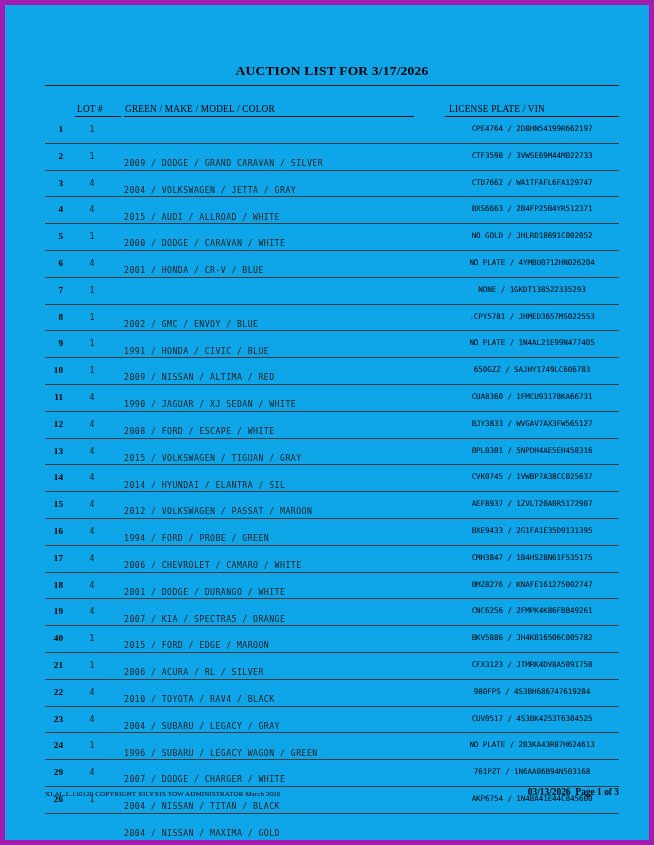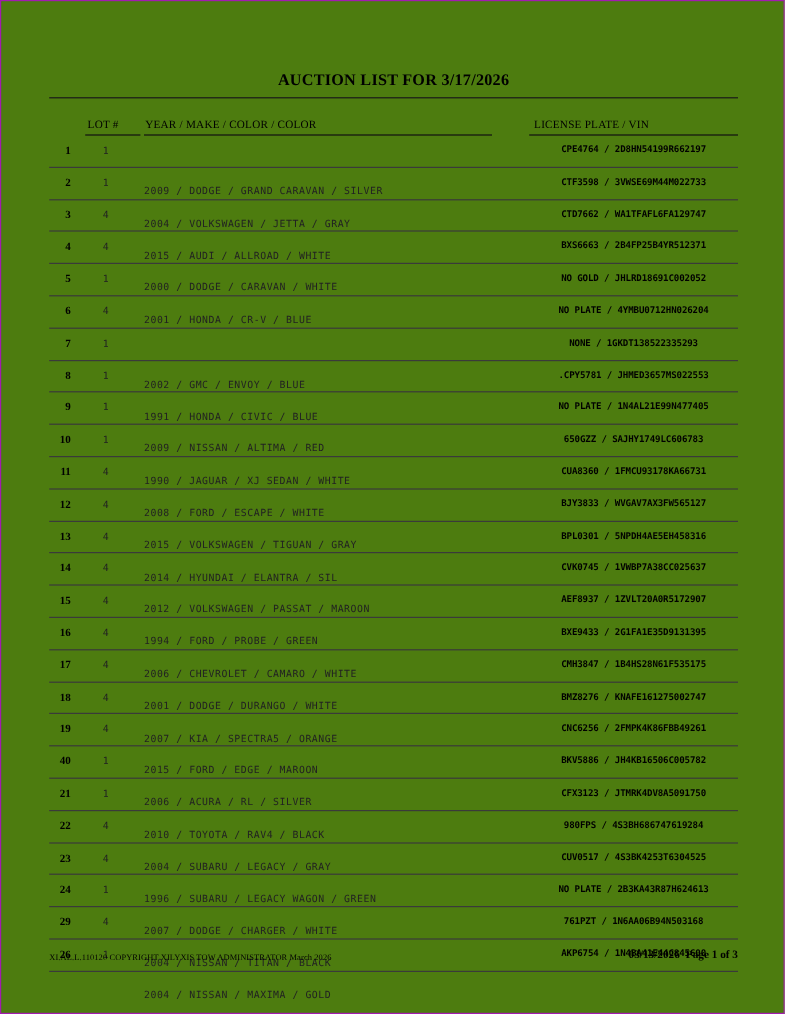--- a/index.html
+++ b/index.html
@@ -13,22 +13,22 @@
     font-family: "Liberation Serif", "DejaVu Serif", serif;
     color: #000000;
     overflow: hidden;
   }
 
   #page {
     position: relative;
     width: 654px;
     height: 845px;
     box-sizing: border-box;
-    border: 1px solid #a21caf;
-    background: #4d7c0f;
+    border: 5px solid #a21caf;
+    background: #0ea5e9;
   }
 
   
   #doc-title {
     position: absolute;
     left: 40px;
     top: 58px;
     width: 574px;
     text-align: center;
     font-family: "Liberation Serif", "DejaVu Serif", serif;
@@ -118,21 +118,21 @@
     font-size: 8.2px;
     letter-spacing: 0.45px;
     color: #222222;
     margin-top: 34px;
   }
   .c-plate {
     left: 400px;
     width: 174px;
     text-align: center;
     font-family: "DejaVu Sans Mono", "Liberation Mono", monospace;
-    font-weight: bold;
+    font-weight: normal;
     font-size: 7.6px;
     letter-spacing: -0.1px;
     color: #000000;
   }
 
   
   #footer {
     position: absolute;
     left: 40px;
     bottom: 36px;
@@ -162,21 +162,21 @@
 </head>
 <body>
 
 <div id="page">
 
   <div id="doc-title">AUCTION LIST FOR 3/17/2026</div>
   <div id="title-rule"></div>
 
   <div id="col-header">
     <div class="hdr-cell" id="hdr-lot">LOT #</div>
-    <div class="hdr-cell" id="hdr-vmmc">YEAR / MAKE / COLOR / COLOR</div>
+    <div class="hdr-cell" id="hdr-vmmc">GREEN / MAKE / MODEL / COLOR</div>
     <div class="hdr-cell" id="hdr-plate">LICENSE PLATE / VIN</div>
     <div class="hdr-rule" id="rule-lot"></div>
     <div class="hdr-rule" id="rule-vmmc"></div>
     <div class="hdr-rule" id="rule-plate"></div>
   </div>
 
   <div id="rows">
       <div class="row">
         <div class="cell c-idx">1</div>
         <div class="cell c-lot">1</div>

